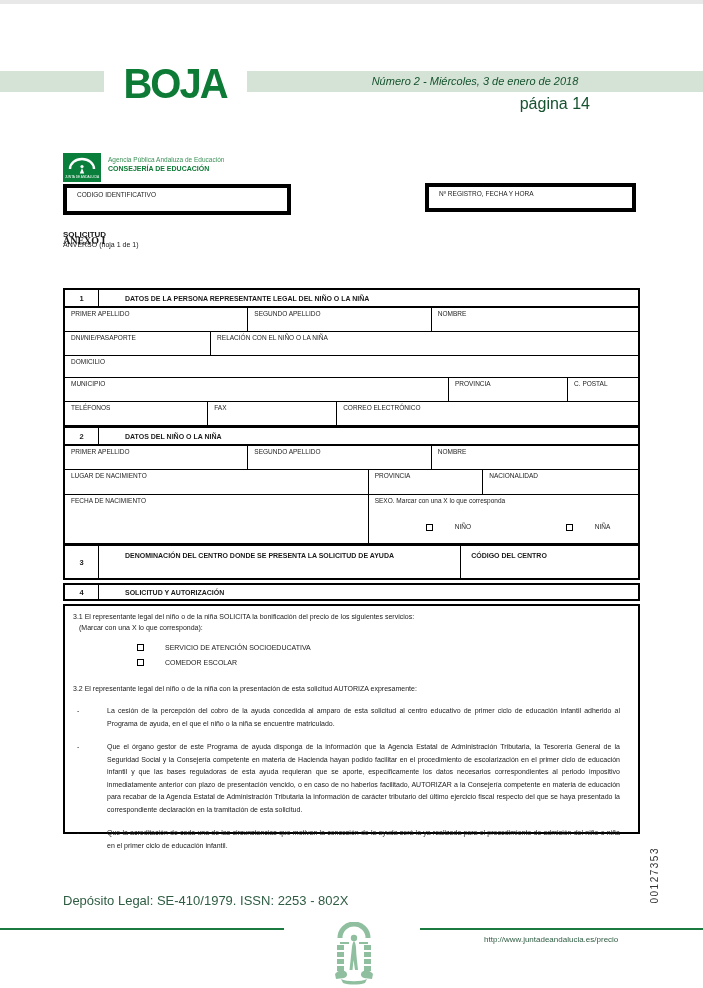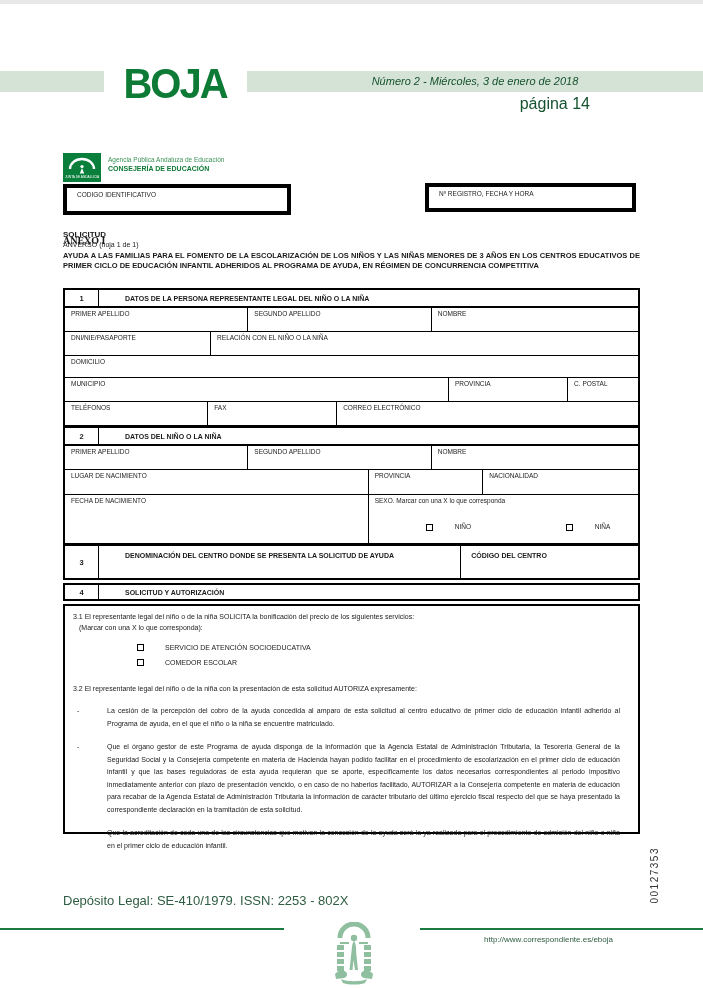--- a/index.html
+++ b/index.html
@@ -121,21 +121,20 @@
   <div class="idbox box-codigo">
     <div class="lbl">CODIGO IDENTIFICATIVO</div>
   </div>
   <div class="idbox box-registro">
     <div class="lbl">Nº REGISTRO, FECHA Y HORA</div>
   </div>
 
   <div class="anexo">ANEXO I</div>
   <div class="solicitud">SOLICITUD</div>
   <div class="anverso">ANVERSO (hoja 1 de 1)</div>
-  <div class="ayuda-title">AYUDA A LAS FAMILIAS PARA EL FOMENTO DE LA ESCOLARIZACIÓN DE LOS NIÑOS Y LAS NIÑAS MENORES DE 3 AÑOS EN LOS CENTROS EDUCATIVOS DE PRIMER CICLO DE EDUCACIÓN INFANTIL ADHERIDOS AL PROGRAMA DE AYUDA, EN RÉGIMEN DE CONCURRENCIA COMPETITIVA</div>
 
   <div class="sec" style="top:284px;">
     <div class="sec-header">
       <div class="sec-num">1</div>
       <div class="sec-title">DATOS DE LA PERSONA REPRESENTANTE LEGAL DEL NIÑO O LA NIÑA</div>
     </div>
     <div class="frow">
       <div class="fcell w32 h23">PRIMER APELLIDO</div>
       <div class="fcell w32 h23">SEGUNDO APELLIDO</div>
       <div class="fcell w36 h23">NOMBRE</div>
@@ -225,21 +224,21 @@
       <span class="dash">-</span>
       <span class="btxt">Que la acreditación de cada una de las circunstancias que motivan la concesión de la ayuda será la ya realizada para el procedimiento de admisión del niño o niña en el primer ciclo de educación infantil.</span>
     </div>
   </div>
 
   <div class="side-number">00127353</div>
 
   <div class="fline fline-left"></div>
   <div class="fline fline-right"></div>
   <div class="deposito">Depósito Legal: SE-410/1979. ISSN: 2253 - 802X</div>
-  <div class="url">http://www.correspondiente.es/eboja</div>
+  <div class="url">http://www.juntadeandalucia.es/precio</div>
   <div class="footer-logo">
     <svg width="54" height="68" viewBox="0 0 54 68">
       <g fill="none" stroke="#8fbf9f">
         <path d="M13 16 A14 14 0 0 1 41 16" stroke-width="5"></path>
         <path d="M13 21 H22 M32 21 H41" stroke-width="2"></path>
       </g>
       <g fill="#8fbf9f">
         <rect x="10" y="23" width="7" height="5"></rect>
           <rect x="10" y="30" width="7" height="5"></rect>
         <rect x="10" y="37" width="7" height="5"></rect>

